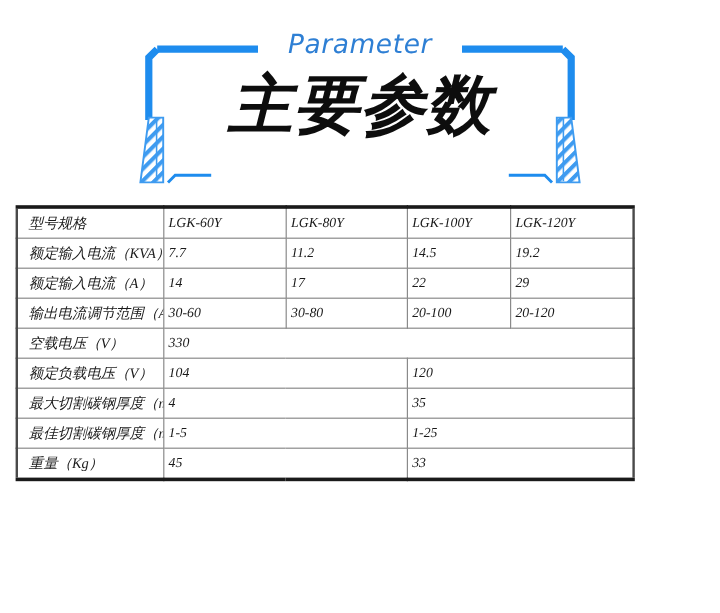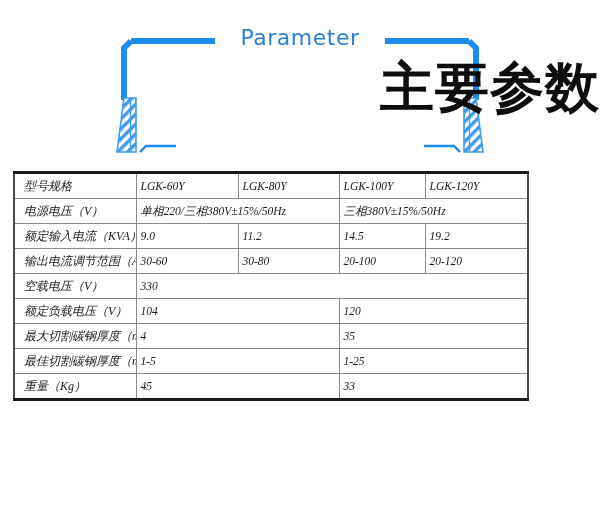--- a/index.html
+++ b/index.html
@@ -13,20 +13,21 @@
     font-family: "Liberation Serif", "DejaVu Serif", serif;
     position: relative;
     overflow: hidden;
   }
 
   
   #banner {
     position: relative;
     width: 600px;
     height: 165px;
+    font-style: italic;
   }
 
   
   #param-label {
     position: absolute;
     left: 0;
     top: 27px;
     width: 600px;
     text-align: center;
     font-family: "DejaVu Sans", "Liberation Sans", sans-serif;
@@ -36,21 +37,21 @@
     line-height: 1;
     white-space: nowrap;
   }
 
   
   #main-title {
     position: absolute;
     left: 0;
     top: 55px;
     width: 600px;
-    text-align: right;
+    text-align: center;
     font-family: "DejaVu Sans", "Liberation Sans", sans-serif;
     font-size: 54px;
     font-weight: bold;
     color: #0d0d0d;
     line-height: 66px;
     letter-spacing: 1px;
     white-space: nowrap;
   }
 
   
@@ -157,30 +158,32 @@
     </colgroup>
     <tbody id="table-body">
         <tr>
           <td class="rowlabel">型号规格</td>
           <td class="val">LGK-60Y</td>
           <td class="val">LGK-80Y</td>
           <td class="val">LGK-100Y</td>
           <td class="val">LGK-120Y</td>
         </tr>
         <tr>
-          <td class="rowlabel">电源电压（V）</td>
-          <td class="val" colspan="2">单相220/三相380V±15%/50Hz</td>
-          <td class="val" colspan="2">三相380V±15%/50Hz</td>
-        </tr>
-        <tr>
           <td class="rowlabel">额定输入电流（KVA）</td>
-          <td class="val">9.0</td>
+          <td class="val">7.7</td>
           <td class="val">11.2</td>
           <td class="val">14.5</td>
           <td class="val">19.2</td>
+        </tr>
+        <tr>
+          <td class="rowlabel">额定输入电流（A）</td>
+          <td class="val">14</td>
+          <td class="val">17</td>
+          <td class="val">22</td>
+          <td class="val">29</td>
         </tr>
         <tr>
           <td class="rowlabel">输出电流调节范围（A）</td>
           <td class="val">30-60</td>
           <td class="val">30-80</td>
           <td class="val">20-100</td>
           <td class="val">20-120</td>
         </tr>
         <tr>
           <td class="rowlabel">空载电压（V）</td>

